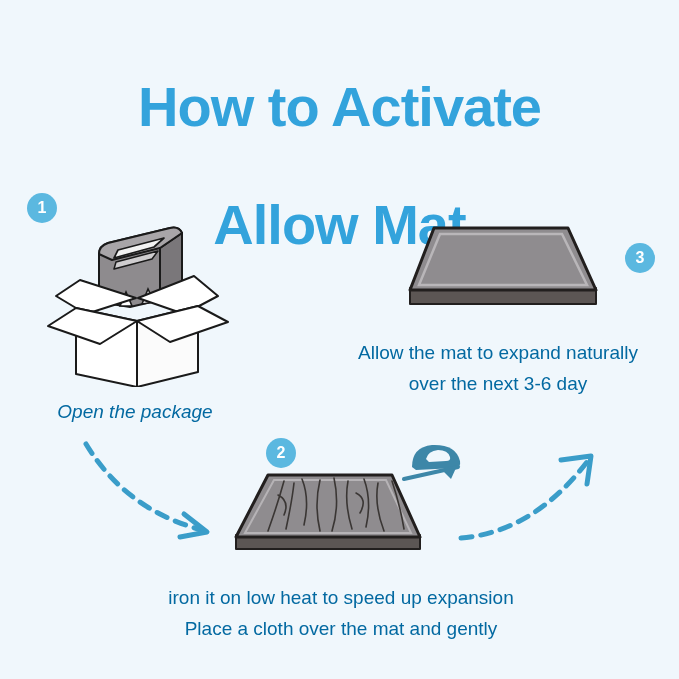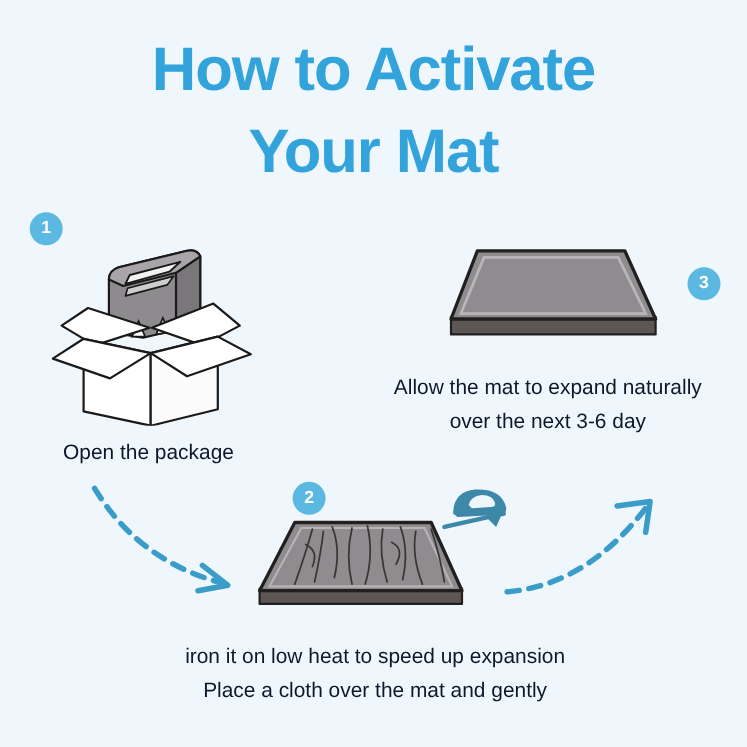--- a/index.html
+++ b/index.html
@@ -28,20 +28,21 @@
     width: 679px;
     text-align: center;
     color: #33a3dc;
     font-weight: bold;
     font-size: 56px;
     line-height: 74px;
     letter-spacing: -1px;
   }
   .title .line {
     display: block;
+    margin-top: 44px;
   }
 
   
   .badge {
     position: absolute;
     width: 30px;
     height: 30px;
     border-radius: 50%;
     background: #5bb8e0;
     color: #ffffff;
@@ -50,29 +51,30 @@
     line-height: 30px;
     text-align: center;
   }
   .badge-1 { left: 27px;  top: 193px; }
   .badge-2 { left: 266px; top: 438px; }
   .badge-3 { left: 625px; top: 243px; }
 
   
   .caption {
     position: absolute;
-    color: #0f172a;
+    color: #0369a1;
     font-size: 19px;
     line-height: 31px;
     text-align: center;
   }
   .caption-1 {
     left: 10px;
     top: 396px;
     width: 250px;
+    font-style: italic;
   }
   .caption-3 {
     left: 318px;
     top: 337px;
     width: 360px;
   }
   .caption-2 {
     left: 106px;
     top: 582px;
     width: 470px;
@@ -89,21 +91,21 @@
   .arrow-left  { left: 80px;  top: 438px; }
   .arrow-right { left: 455px; top: 440px; }
 </style>
 </head>
 <body>
 
 <div class="canvas">
 
   <div class="title">
     <span class="line">How to Activate</span>
-    <span class="line">Your Mat</span>
+    <span class="line">Allow Mat</span>
   </div>
 
   <div class="badge badge-1">1</div>
 
   <div class="illus illus-box">
     <svg width="190" height="165" viewBox="0 0 190 165">
 
       <g>
         <path d="M57 80 L57 32 Q57 24 66 21 L128 6 Q137 4 140 11 L140 62 L118 78 L88 85 Z" fill="#8e8b8e" stroke="#1a1a1a" stroke-width="2" stroke-linejoin="round"></path>
         <path d="M140 11 L140 62 L118 78 L118 26 Z" fill="#7a777a" stroke="#1a1a1a" stroke-width="2" stroke-linejoin="round"></path>

